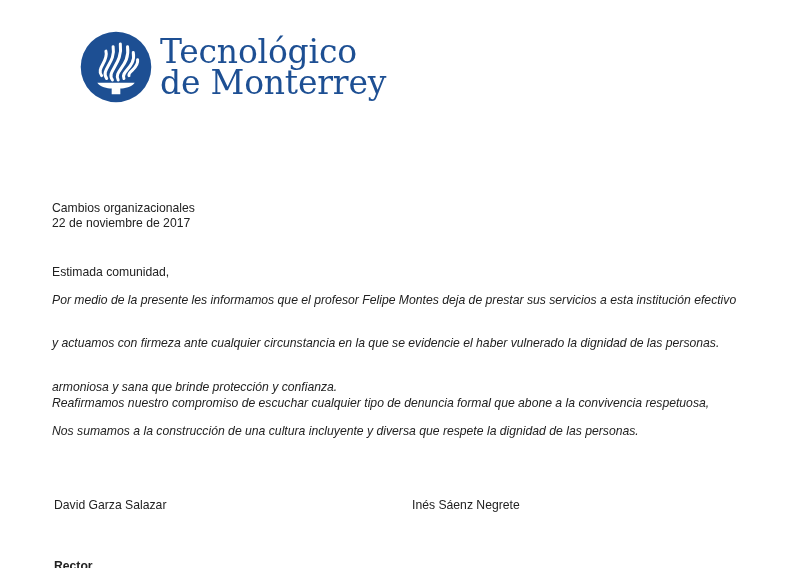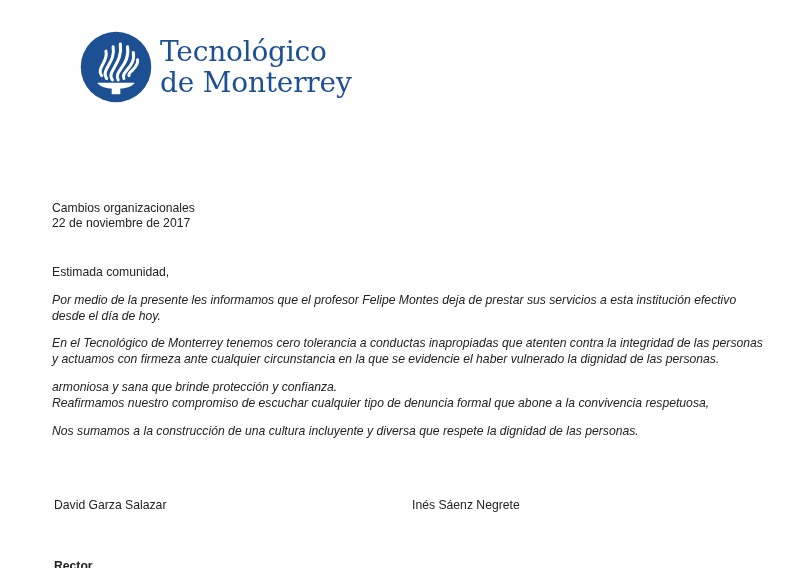--- a/index.html
+++ b/index.html
@@ -10,21 +10,21 @@
     }
     .logo {
       position: absolute; left: 80px; top: 26px; height: 82px;
       display: flex; align-items: center;
     }
     .logo-mark { width: 72px; height: 72px; display: block; }
     .wordmark {
       margin-left: 8px;
       font-family: "DejaVu Serif", "Liberation Serif", serif;
       color: #1d4f93;
-      font-size: 28px; line-height: 31px; letter-spacing: -0.2px;
+      font-size: 33px; line-height: 31px; letter-spacing: -0.2px;
     }
     .wordmark div { white-space: nowrap; }
     .text {
       position: absolute; left: 52px;
       font-size: 12.2px; line-height: 15px; color: #222;
       white-space: nowrap;
     }
     .subject { top: 165px; margin-top: 36px; }
     .date { top: 216px; }
     .greeting { top: 265px; }
@@ -60,24 +60,22 @@
     <div>de Monterrey</div>
   </div>
 </div>
 
 <div class="text subject">Cambios organizacionales</div>
 <div class="text date">22 de noviembre de 2017</div>
 <div class="text greeting">Estimada comunidad,</div>
 
 <div class="para p1">
   <div>Por medio de la presente les informamos que el profesor Felipe Montes deja de prestar sus servicios a esta institución efectivo</div>
-  <div>desde el día de hoy.</div>
 </div>
 <div class="para p2">
-  <div>En el Tecnológico de Monterrey tenemos cero tolerancia a conductas inapropiadas que atenten contra la integridad de las personas</div>
   <div>y actuamos con firmeza ante cualquier circunstancia en la que se evidencie el haber vulnerado la dignidad de las personas.</div>
 </div>
 <div class="para p3">
   <div>armoniosa y sana que brinde protección y confianza.</div>
   <div>Reafirmamos nuestro compromiso de escuchar cualquier tipo de denuncia formal que abone a la convivencia respetuosa,</div>
 </div>
 <div class="para p4">
   <div>Nos sumamos a la construcción de una cultura incluyente y diversa que respete la dignidad de las personas.</div>
 </div>
 

